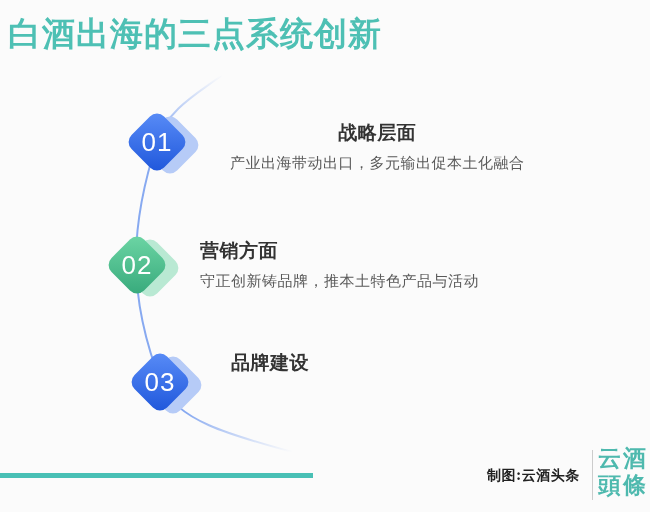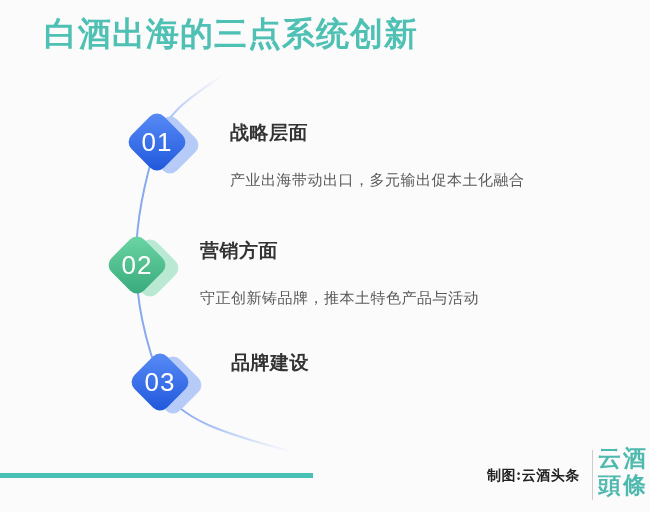--- a/index.html
+++ b/index.html
@@ -7,21 +7,20 @@
     width:650px;height:512px;position:relative;overflow:hidden;
     background:#fbfbfb;
     font-family:"Liberation Sans","DejaVu Sans",sans-serif;
   }
   
   .page-title{
     position:absolute;left:8px;top:12px;
     font-family:"DejaVu Serif","Liberation Serif",serif;
     font-weight:bold;font-size:33px;letter-spacing:1px;
     color:#4ec0b4;
-    margin-left:36px;
   }
   
   .curve-svg{position:absolute;left:0;top:0;width:650px;height:512px;pointer-events:none;}
   
   .diamond-wrap{position:absolute;width:46px;height:46px;}
   .diamond-echo{
     position:absolute;left:13px;top:3px;width:46px;height:46px;
     border-radius:10px;transform:rotate(45deg);
   }
   .diamond{
@@ -36,21 +35,21 @@
   .step-blue  .diamond{background:linear-gradient(135deg,#5b8ef8 0%,#1d55da 100%);}
   .step-blue  .diamond-echo{background:#b6cbf7;}
   .step-green .diamond{background:linear-gradient(135deg,#6fd7a6 0%,#35a87a 100%);}
   .step-green .diamond-echo{background:#b9e9d3;}
   .step-text{position:absolute;white-space:nowrap;}
   .step-heading{
     font-size:19px;font-weight:bold;color:#333333;
     line-height:26px;letter-spacing:0.5px;
   }
   .step-desc{
-    font-size:15px;color:#595959;line-height:22px;margin-top:23px;
+    font-size:15px;color:#595959;line-height:22px;margin-top:6px;
     letter-spacing:0.5px;
   }
   
   .teal-bar{position:absolute;left:0;top:473px;width:313px;height:5px;background:#49c0b5;}
   .credit{
     position:absolute;left:487px;top:467px;
     font-family:"DejaVu Serif","Liberation Serif",serif;
     font-weight:bold;font-size:14px;color:#222222;letter-spacing:0.5px;
   }
   .logo-divider{position:absolute;left:592px;top:450px;width:1px;height:50px;background:#cccccc;}
@@ -78,21 +77,21 @@
 </svg>
 
 <div class="page-title">白酒出海的三点系统创新</div>
 
 <div class="diamond-wrap step-blue" style="left:134px;top:119px;">
   <div class="diamond-echo"></div>
   <div class="diamond">
     <span class="num">01</span>
   </div>
 </div>
-<div class="step-text" style="left:230px;top:120px;">
+<div class="step-text" style="left:230px;top:120px;text-align:center;">
   <div class="step-heading">战略层面</div>
   <div class="step-desc">产业出海带动出口，多元输出促本土化融合</div>
 </div>
 
 <div class="diamond-wrap step-green" style="left:114px;top:242px;">
   <div class="diamond-echo"></div>
   <div class="diamond">
     <span class="num">02</span>
   </div>
 </div>

